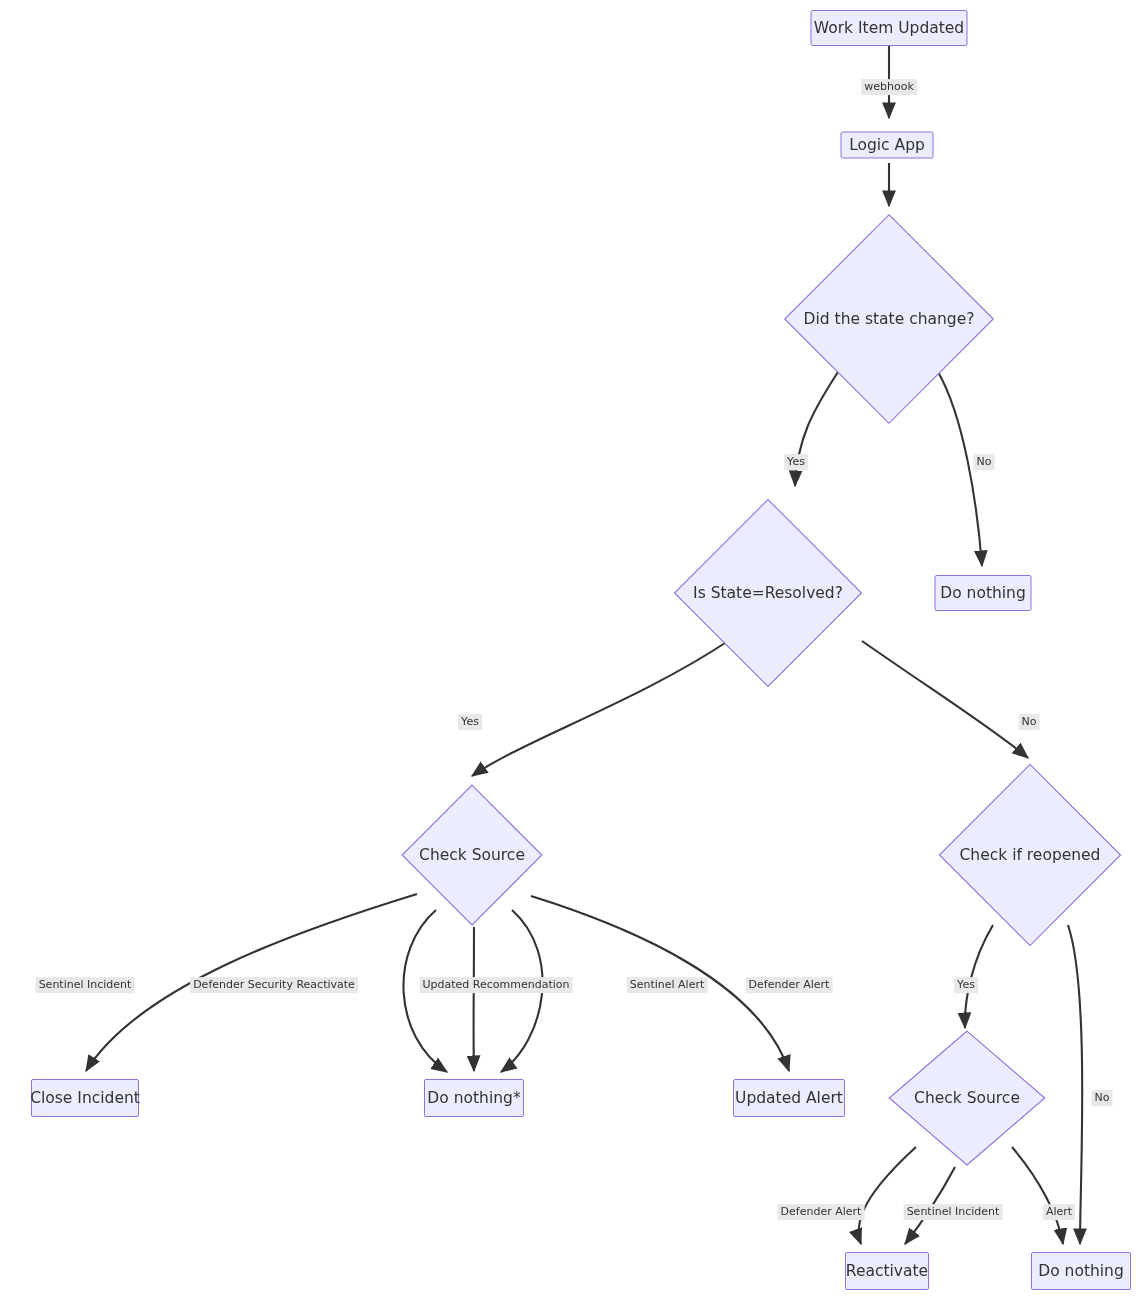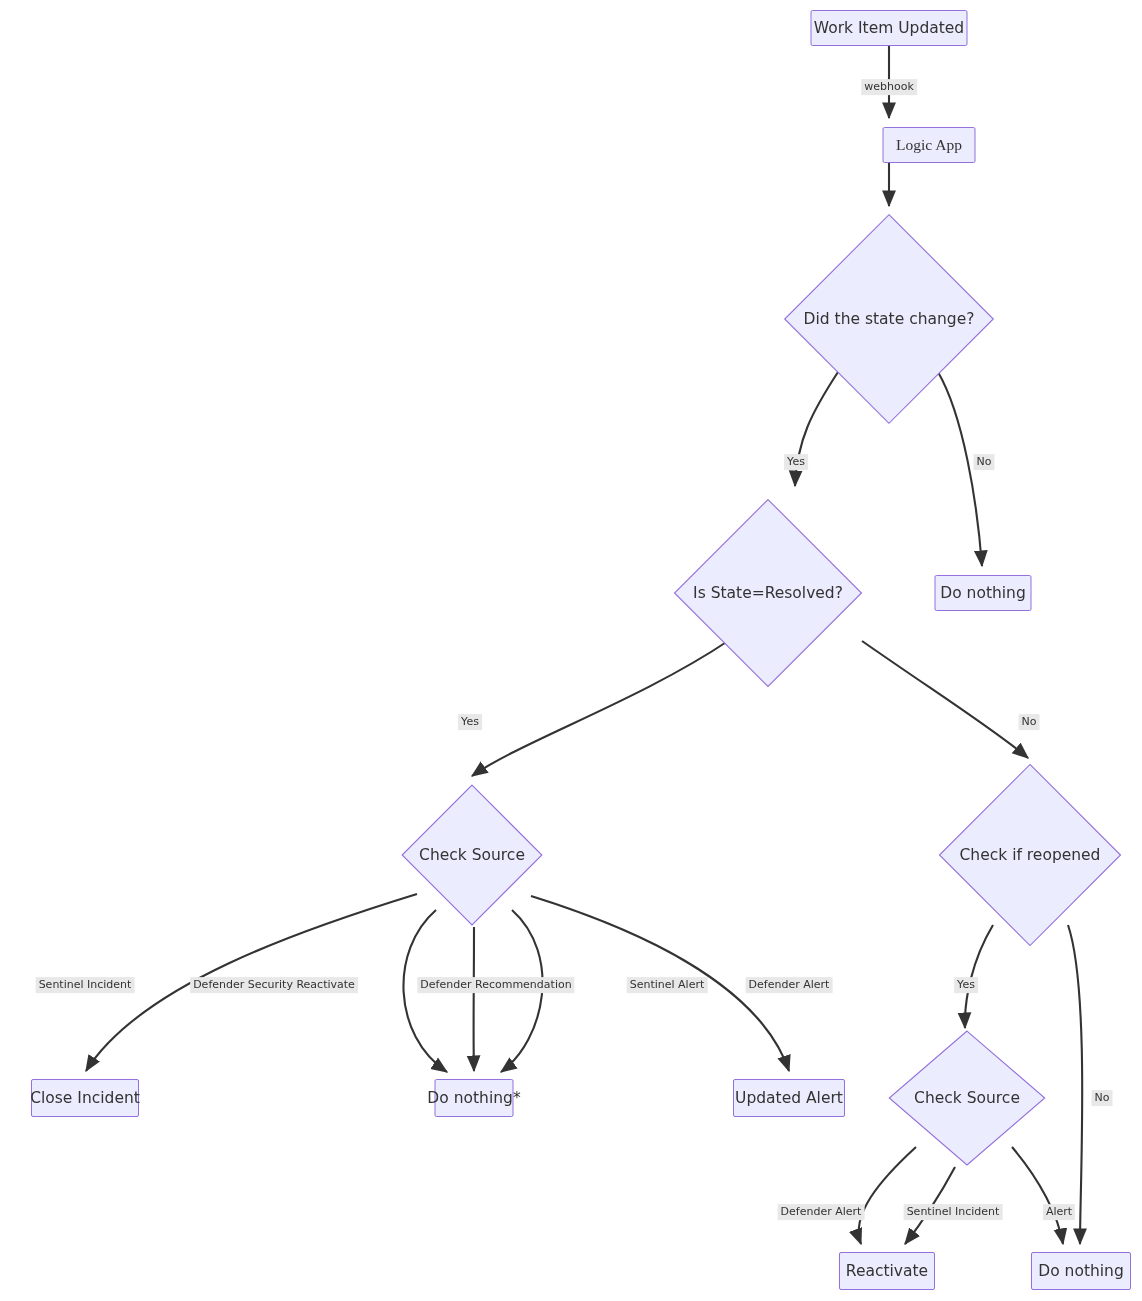--- a/index.html
+++ b/index.html
@@ -109,21 +109,21 @@
         <path class="edge-path" d="M 916,1147 C 880,1180 850,1215 861,1244" marker-end="url(#arrowhead)"></path>
         <path class="edge-path" d="M 955,1167 C 940,1195 920,1225 905,1244" marker-end="url(#arrowhead)"></path>
         <path class="edge-path" d="M 1012,1147 C 1040,1180 1058,1215 1063,1244" marker-end="url(#arrowhead)"></path>
       </g>
   </svg>
 
   <div id="node-layer">
       <div class="node node-rect" style="left: 889px; top: 28px; width: 157px; height: 36px;">
         <span>Work Item Updated</span>
       </div>
-      <div class="node node-rect" style="left: 929px; top: 145px; width: 93px; height: 36px; font-family: Liberation Serif, serif;">
+      <div class="node node-rect" style="left: 887px; top: 145px; width: 93px; height: 27px;">
         <span>Logic App</span>
       </div>
       <div class="node node-diamond-wrap" style="left: 889px; top: 319px; width: 212px; height: 212px;">
         <div class="diamond-shape">
           <svg viewBox="0 0 100 100" preserveAspectRatio="none">
             <polygon points="50,0.8 99.2,50 50,99.2 0.8,50" fill="#ECECFF" stroke="#9370DB" stroke-width="1.1" vector-effect="non-scaling-stroke"></polygon>
           </svg>
         </div>
         <span class="diamond-label">Did the state change?</span>
       </div>
@@ -150,50 +150,50 @@
         <div class="diamond-shape">
           <svg viewBox="0 0 100 100" preserveAspectRatio="none">
             <polygon points="50,0.8 99.2,50 50,99.2 0.8,50" fill="#ECECFF" stroke="#9370DB" stroke-width="1.1" vector-effect="non-scaling-stroke"></polygon>
           </svg>
         </div>
         <span class="diamond-label">Check if reopened</span>
       </div>
       <div class="node node-rect" style="left: 85px; top: 1098px; width: 108px; height: 38px;">
         <span>Close Incident</span>
       </div>
-      <div class="node node-rect" style="left: 474px; top: 1098px; width: 79px; height: 38px;">
+      <div class="node node-rect" style="left: 474px; top: 1098px; width: 100px; height: 38px;">
         <span>Do nothing*</span>
       </div>
       <div class="node node-rect" style="left: 789px; top: 1098px; width: 112px; height: 38px;">
         <span>Updated Alert</span>
       </div>
       <div class="node node-diamond-wrap" style="left: 967px; top: 1098px; width: 158px; height: 136px;">
         <div class="diamond-shape">
           <svg viewBox="0 0 100 100" preserveAspectRatio="none">
             <polygon points="50,0.8 99.2,50 50,99.2 0.8,50" fill="#ECECFF" stroke="#9370DB" stroke-width="1.1" vector-effect="non-scaling-stroke"></polygon>
           </svg>
         </div>
         <span class="diamond-label">Check Source</span>
       </div>
-      <div class="node node-rect" style="left: 887px; top: 1271px; width: 96px; height: 38px;">
+      <div class="node node-rect" style="left: 887px; top: 1271px; width: 84px; height: 38px;">
         <span>Reactivate</span>
       </div>
       <div class="node node-rect" style="left: 1081px; top: 1271px; width: 100px; height: 38px;">
         <span>Do nothing</span>
       </div>
     </div>
   <div id="edge-label-layer">
       <div class="edge-label" style="left: 889px; top: 87px;">webhook</div>
       <div class="edge-label" style="left: 796px; top: 462px;">Yes</div>
       <div class="edge-label" style="left: 984px; top: 462px;">No</div>
       <div class="edge-label" style="left: 470px; top: 722px;">Yes</div>
       <div class="edge-label" style="left: 1029px; top: 722px;">No</div>
       <div class="edge-label" style="left: 85px; top: 985px;">Sentinel Incident</div>
       <div class="edge-label" style="left: 274px; top: 985px;">Defender Security Reactivate</div>
-      <div class="edge-label" style="left: 496px; top: 985px;">Defender Recommendation</div>
+      <div class="edge-label" style="left: 496px; top: 985px;">Updated Recommendation</div>
       <div class="edge-label" style="left: 667px; top: 985px;">Sentinel Alert</div>
       <div class="edge-label" style="left: 789px; top: 985px;">Defender Alert</div>
       <div class="edge-label" style="left: 966px; top: 985px;">Yes</div>
       <div class="edge-label" style="left: 1102px; top: 1098px;">No</div>
       <div class="edge-label" style="left: 821px; top: 1212px;">Defender Alert</div>
       <div class="edge-label" style="left: 953px; top: 1212px;">Sentinel Incident</div>
       <div class="edge-label" style="left: 1059px; top: 1212px;">Alert</div>
     </div>
 
 </div>

